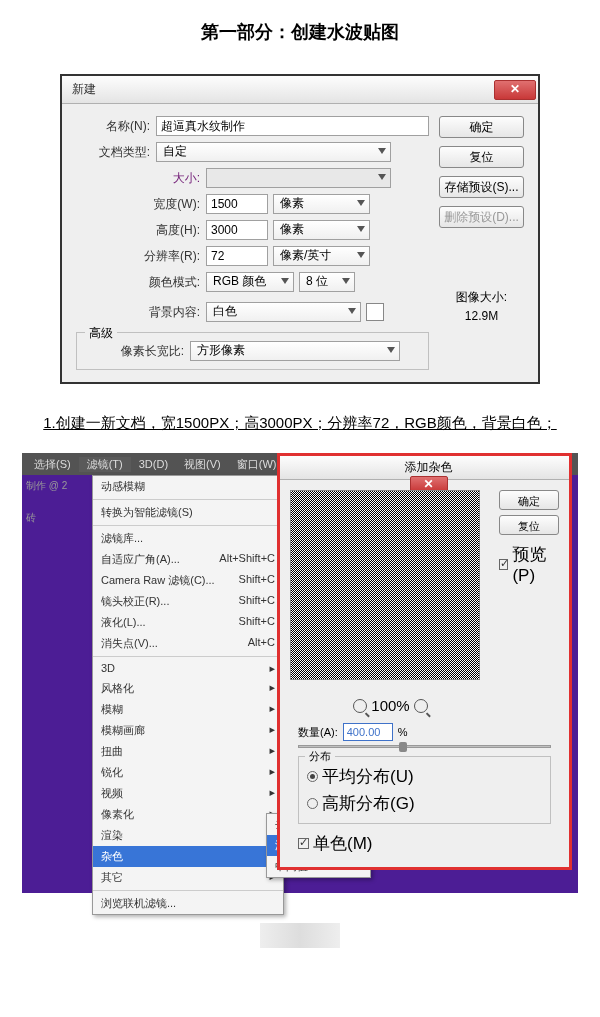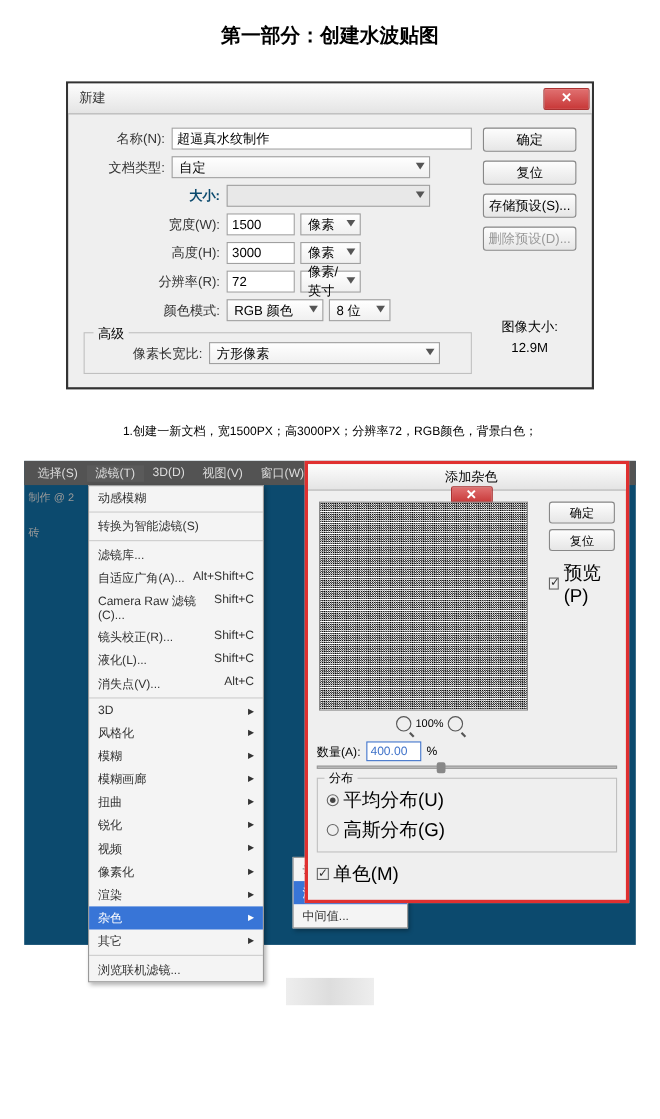--- a/index.html
+++ b/index.html
@@ -33,56 +33,55 @@
     line-height: 16px;
     font-weight: bold;
     font-size: 12px;
   }
   .dialog-body { display: flex; padding: 12px 14px; }
   .left-col { flex: 1; }
   .right-col { width: 110px; padding-left: 10px; }
   
   .row { display: flex; align-items: center; margin-bottom: 6px; }
   .row-label { width: 80px; text-align: right; padding-right: 6px; font-size: 12px; color: #333; }
-  .row-label.dim { color: #0c4a6e; font-weight: bold; }
+  .row-label.dim { color: #701a75; }
   .row-label.wide { width: 105px; }
   
   .txt-input {
     height: 20px;
     border: 1px solid #a0a0a0;
     background: #fff;
     padding: 0 4px;
     font-size: 12px;
   }
   .txt-input.name { width: 273px; }
   .txt-input.num { width: 62px; }
   
   .dropdown {
     position: relative;
     height: 20px;
     border: 1px solid #a0a0a0;
     background: linear-gradient(#fff, #f0f0f0);
     padding: 0 18px 0 6px;
     font-size: 12px;
     display: flex;
-    align-items: center;
   }
   .dropdown::after {
     content: "";
     position: absolute;
     right: 4px;
     top: 5px;
     width: 0; height: 0;
     border-left: 4px solid transparent;
     border-right: 4px solid transparent;
     border-top: 6px solid #555;
   }
   .dd-preset { width: 235px; }
   .dd-size { width: 235px; background: #e8e8e8; }
-  .dd-unit { width: 55px; margin-left: 5px; }
+  .dd-unit { width: 97px; margin-left: 5px; }
   .dd-color { width: 88px; }
   .dd-bits { width: 56px; margin-left: 5px; }
   .dd-bg { width: 208px; }
   .dd-profile { width: 210px; }
   
   .btn {
     display: block;
     width: 100%;
     height: 22px;
     border: 1px solid #888;
@@ -95,44 +94,44 @@
   }
   .btn.disabled { color: #999; }
   
   .swatch { width: 18px; height: 18px; border: 1px solid #888; background: #fff; margin-left: 5px; }
   
   .fieldset { border: 1px solid #c0c0c0; padding: 8px; margin-top: 4px; position: relative; }
   .legend { position: absolute; top: -8px; left: 8px; background: #efefef; padding: 0 4px; font-size: 12px; }
   
   .size-info { text-align: center; margin-top: 60px; font-size: 12px; line-height: 1.6; }
   
-  .caption { text-align: center; font-size: 11px; margin: 30px 0 20px; }
+  .caption { text-align: center; font-size: 15px; margin: 30px 0 20px; text-decoration: underline; }
   
   
   .ps-area {
     margin: 0 22px;
     position: relative;
     height: 440px;
-    background: #0c4a6e;
+    background: #4c1d95;
   }
   .ps-menubar {
     display: flex;
     background: #535353;
     height: 22px;
     align-items: center;
     padding-left: 4px;
   }
   .menu-item { color: #ddd; font-size: 11px; padding: 0 8px; }
   .menu-item.active { background: #5a5a5a; }
   .ps-side { position: absolute; left: 0; top: 22px; width: 92px; color: #999; font-size: 10px; padding: 4px; }
   
   .dropdown-menu {
     position: absolute;
-    left: 58px; top: 22px;
-    width: 160px;
+    left: 70px; top: 22px;
+    width: 192px;
     background: #f4f4f4;
     border: 1px solid #999;
     box-shadow: 2px 2px 4px rgba(0,0,0,0.3);
   }
   .menu-row {
     display: flex;
     justify-content: space-between;
     padding: 3px 8px;
     font-size: 11px;
     color: #333;
@@ -172,25 +171,25 @@
   .noise-body { display: flex; padding: 10px 10px 4px; }
   .noise-left { flex: 1; }
   .noise-right { width: 68px; padding-left: 8px; }
   .noise-right .btn { height: 20px; font-size: 11px; margin-bottom: 5px; }
   
   .preview-box {
     width: 190px; height: 190px;
     border: 1px solid #888;
     background: repeating-conic-gradient(#000 0% 25%, #fff 0% 50%) 50% / 2px 2px;
   }
-  .zoom-row { display: flex; justify-content: center; align-items: center; gap: 4px; padding: 5px 0; font-size: 10px; }
+  .zoom-row { display: flex; justify-content: center; align-items: center; gap: 4px; padding: 5px 0; font-size: 15px; margin-top: 12px; }
   .zoom-icon { width: 14px; height: 14px; border: 1.5px solid #555; border-radius: 50%; position: relative; }
   .zoom-icon::after { content: ""; position: absolute; right: -4px; bottom: -4px; width: 5px; height: 1.5px; background: #555; transform: rotate(45deg); }
   
-  .noise-params { padding: 0 8px 10px; }
+  .noise-params { padding: 0 18px 10px; }
   .param-row { display: flex; align-items: center; font-size: 11px; margin-bottom: 4px; }
   .param-input { width: 50px; height: 18px; border: 1px solid #3f72c9; background: #fff; color: #3f72c9; text-align: left; padding: 0 3px; font-size: 11px; margin: 0 5px; }
   .slider { width: 100%; height: 3px; background: #c0c0c0; border: 1px solid #999; margin: 4px 0 8px; position: relative; }
   .slider::after { content: ""; position: absolute; left: 40%; top: -4px; width: 8px; height: 10px; background: #888; border-radius: 2px; }
   
   .group-box { border: 1px solid #c0c0c0; padding: 6px 8px; margin-bottom: 6px; position: relative; }
   .group-title { position: absolute; top: -8px; left: 6px; background: #efefef; padding: 0 4px; font-size: 11px; }
   .radio-row, .check-row { display: flex; align-items: center; font-size: 17px; padding: 2px 0; gap: 4px; }
   .radio { width: 11px; height: 11px; border: 1px solid #666; border-radius: 50%; display: inline-block; position: relative; }
   .radio.checked::after { content: ""; position: absolute; left: 2px; top: 2px; width: 5px; height: 5px; background: #444; border-radius: 50%; }
@@ -250,20 +249,27 @@
             </div>
         </div>
         <div class="row">
           <span class="row-label" style="width:130px">颜色模式:</span>
           <div class="dropdown dd-color">
               <span>RGB 颜色</span>
             </div>
           <div class="dropdown dd-bits">
               <span>8 位</span>
             </div>
+        </div>
+        <div class="row" style="margin-top:10px">
+          <span class="row-label" style="width:130px">背景内容:</span>
+          <div class="dropdown dd-bg" style="width:155px">
+              <span>白色</span>
+            </div>
+          <div class="swatch"></div>
         </div>
         <div class="fieldset" style="margin-top:10px">
           <span class="legend">高级</span>
           <div class="row" style="margin-bottom:0">
             <span class="row-label wide">像素长宽比:</span>
             <div class="dropdown dd-profile">
                 <span>方形像素</span>
               </div>
           </div>
         </div>

